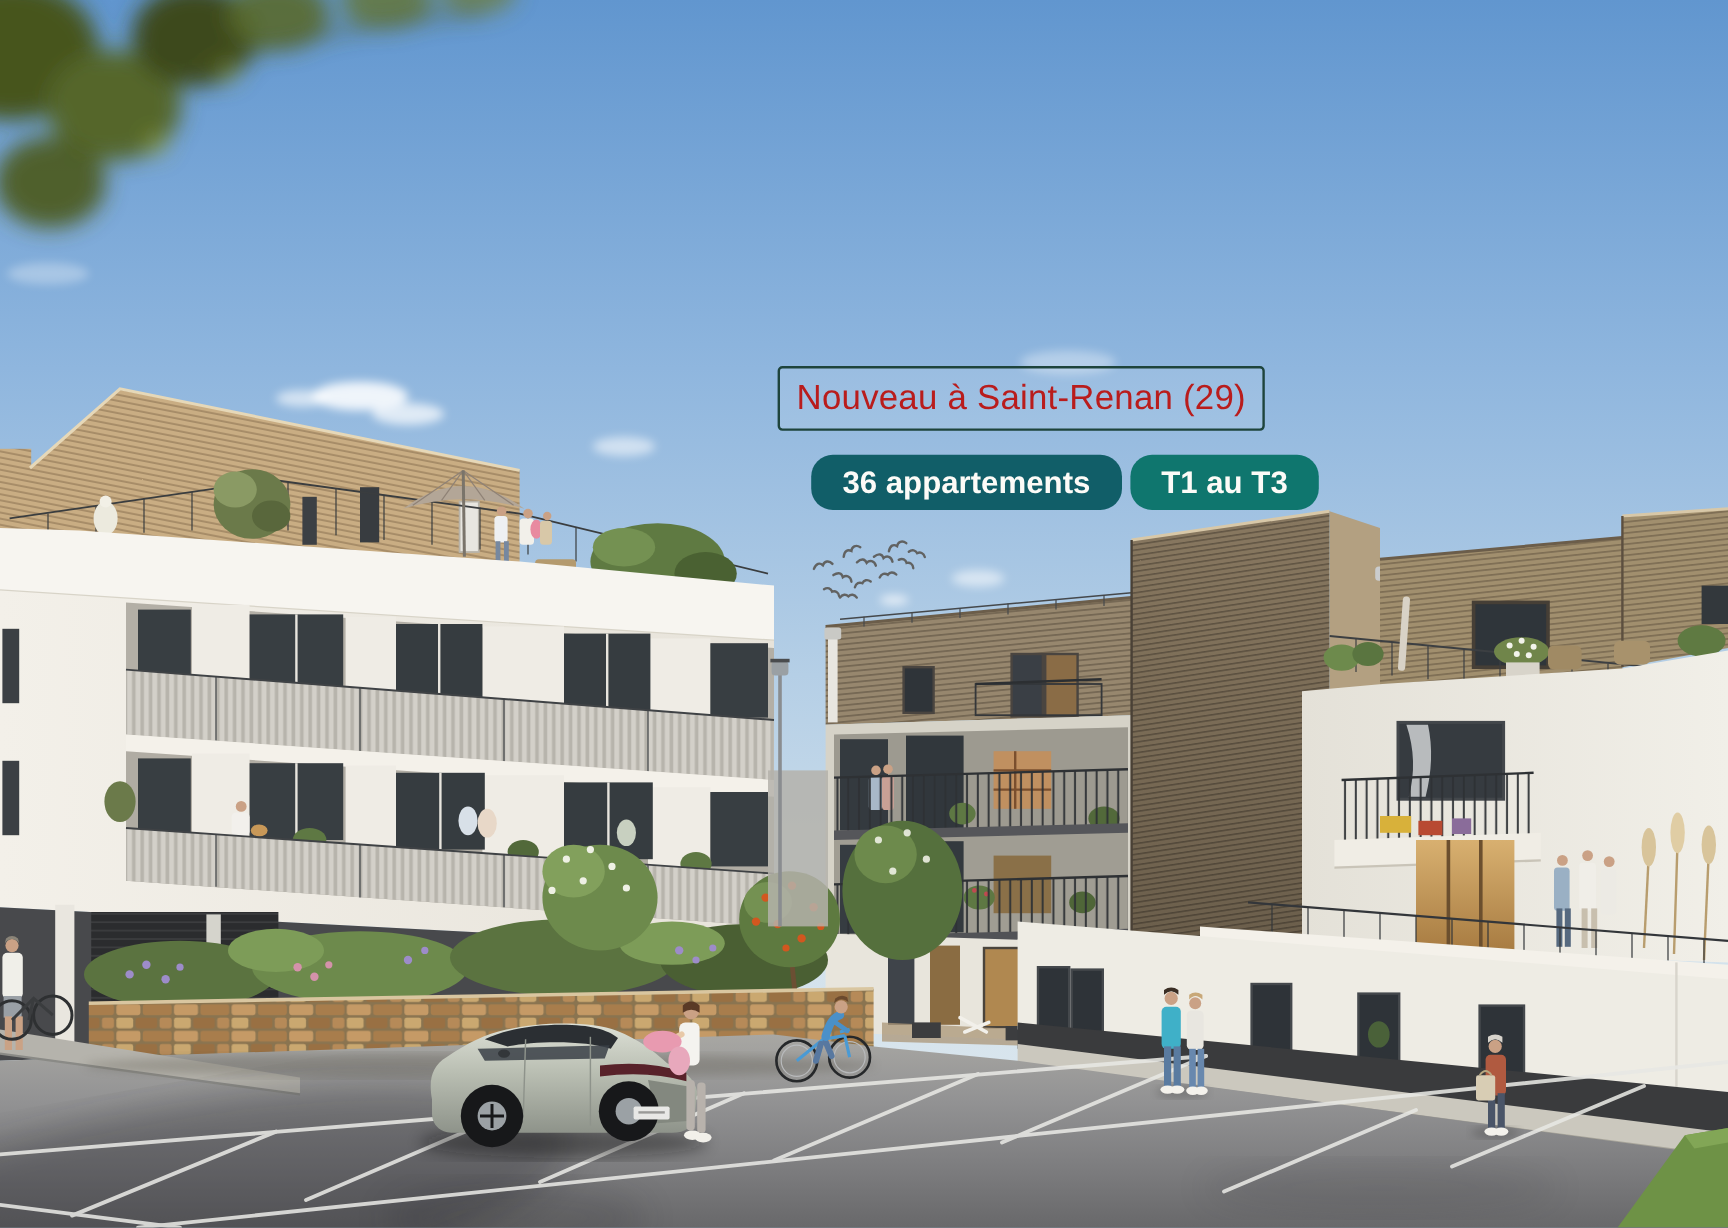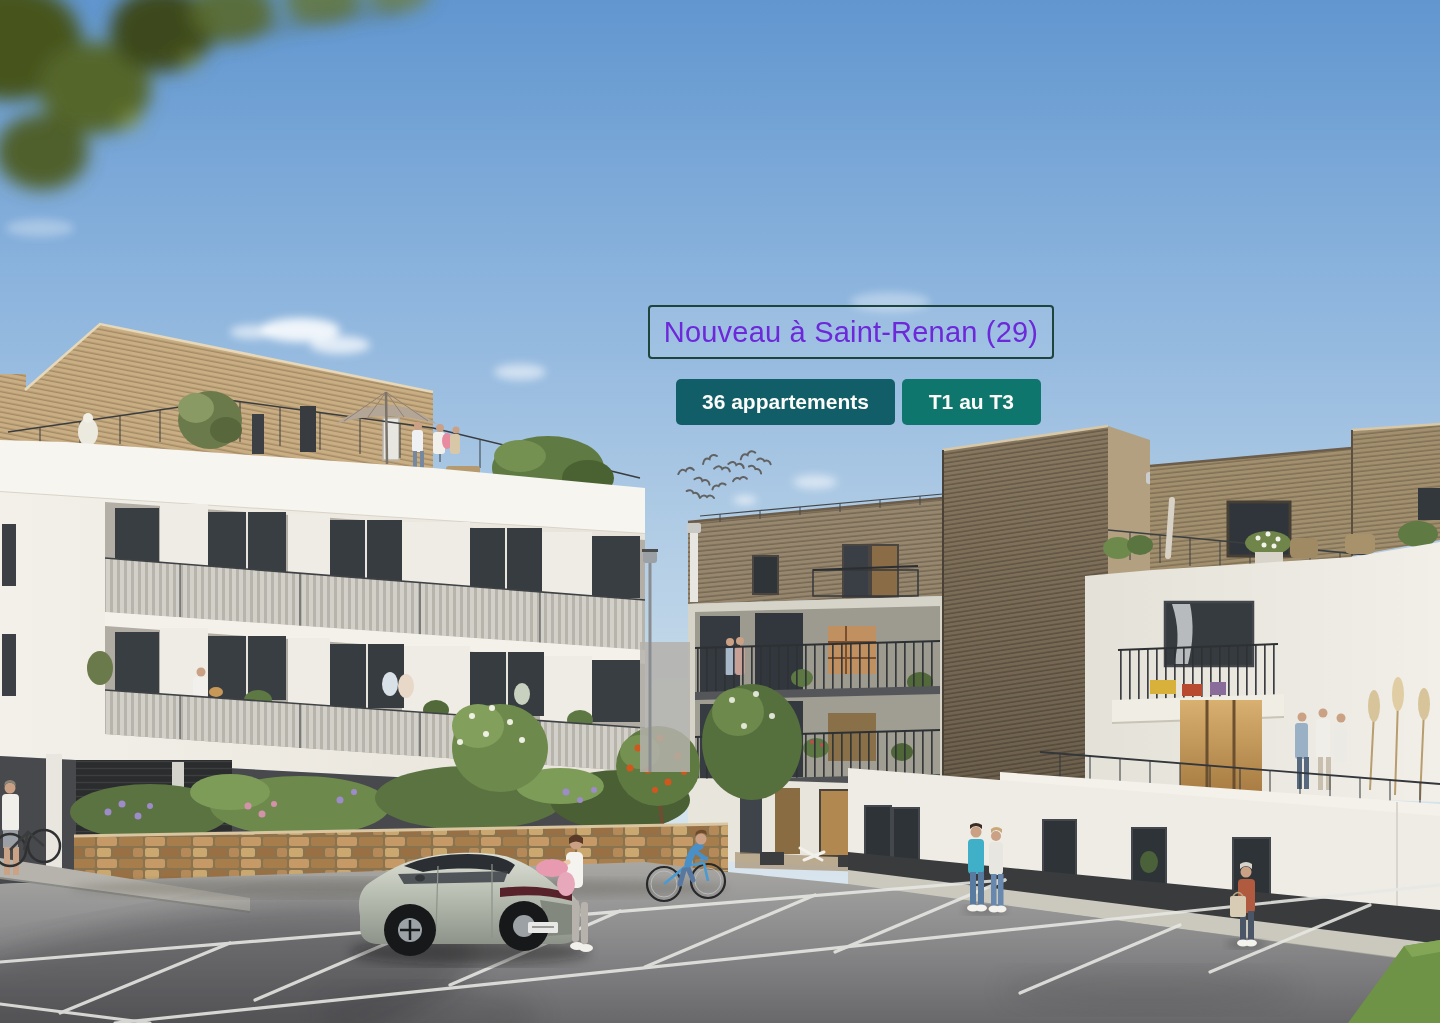--- a/index.html
+++ b/index.html
@@ -11,22 +11,22 @@
   .overlay{position:absolute;z-index:5;}
   .title-box{
     left:648px;top:305px;width:406px;height:54px;
     border:2px solid #1e443c;border-radius:4px;box-sizing:border-box;
     display:flex;align-items:center;justify-content:center;
     background:rgba(255,255,255,0.10);
     font-size:29px;font-weight:500;letter-spacing:.2px;color:#1e443c;
   }
   .badge-row{left:676px;top:379px;display:flex;gap:7px;}
   .badge{
-    height:46px;border-radius:5px;display:flex;align-items:center;justify-content:center;
-    color:#fcfbf7;font-size:21px;font-weight:700;padding:0 26px;box-sizing:border-box;
+    height:46px;border-radius:18px;display:flex;align-items:center;justify-content:center;
+    color:#fcfbf7;font-size:26px;font-weight:700;padding:0 26px;box-sizing:border-box;
   }
   .badge.teal{min-width:208px;}
   .badge.tan{min-width:139px;}
 </style>
 </head>
 <body>
 
 <div class="stage">
 
 <svg width="1440" height="1023" viewBox="0 0 1440 1023">
@@ -672,21 +672,21 @@
   <ellipse cx="42" cy="152" rx="46" ry="38" fill="#4e5c24" opacity=".95"></ellipse>
   <ellipse cx="232" cy="12" rx="42" ry="30" fill="#5a6a2e" opacity=".9"></ellipse>
   <ellipse cx="322" cy="0" rx="38" ry="24" fill="#64742f" opacity=".8"></ellipse>
   <ellipse cx="398" cy="-8" rx="32" ry="20" fill="#6d7c35" opacity=".7"></ellipse>
   <path d="M150,62 Q260,22 402,10" stroke="#4a5520" stroke-width="7" fill="none" opacity=".55"></path>
   <circle cx="130" cy="120" r="10" fill="#8a9a40" opacity=".6"></circle>
   <circle cx="190" cy="60" r="9" fill="#8a9a40" opacity=".5"></circle>
 </g>
 </svg>
 
-<div class="overlay title-box" style="color: #6d28d9; border-color: rgb(30, 68, 60);">
+<div class="overlay title-box" style="color: #b91c1c; border-color: rgb(30, 68, 60);">
   <span>Nouveau à Saint-Renan (29)</span>
 </div>
 <div class="overlay badge-row">
   <div class="badge teal" style="background-color: rgb(17, 94, 104); color: rgb(252, 251, 247);">
     <span>36 appartements</span>
   </div>
   <div class="badge tan" style="background-color: #0f766e; color: rgb(252, 251, 247);">
     <span>T1 au T3</span>
   </div>
 </div>

